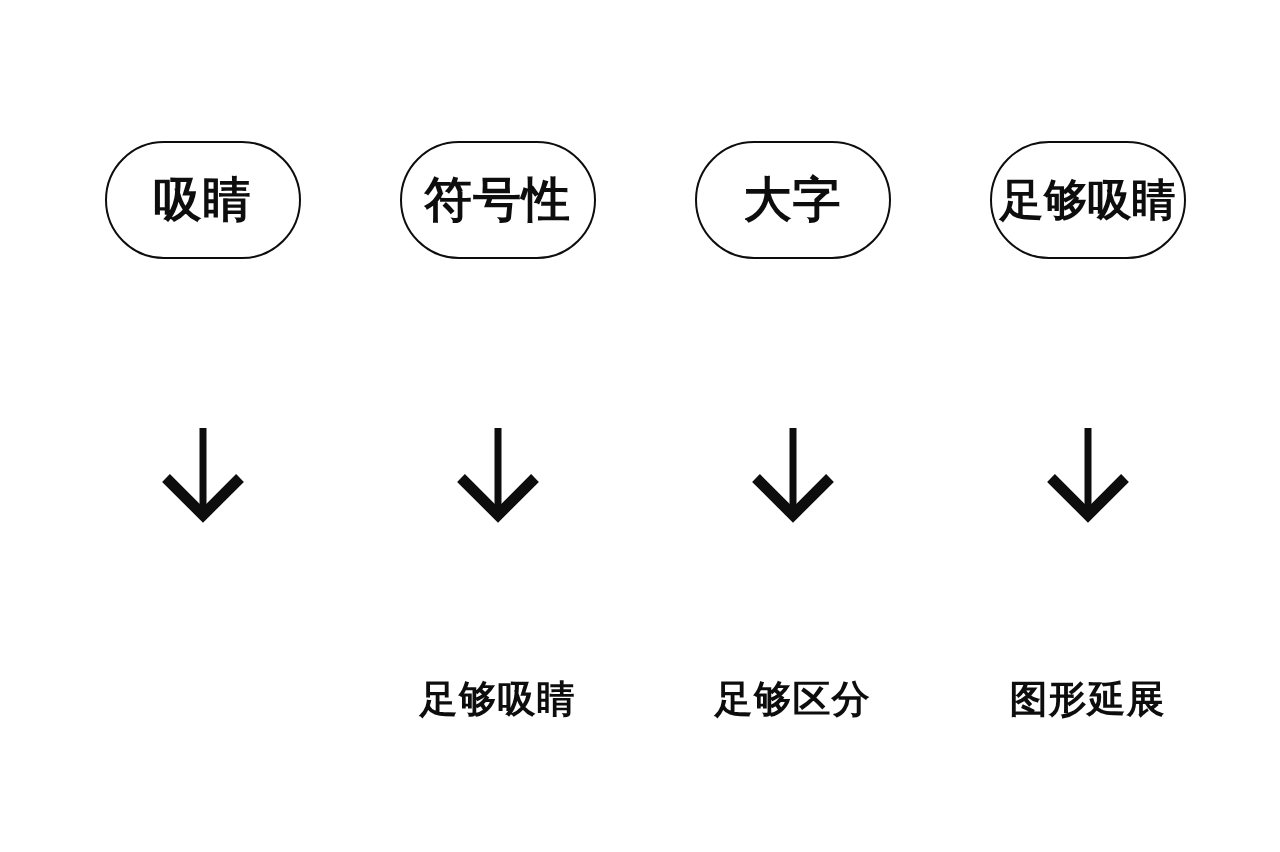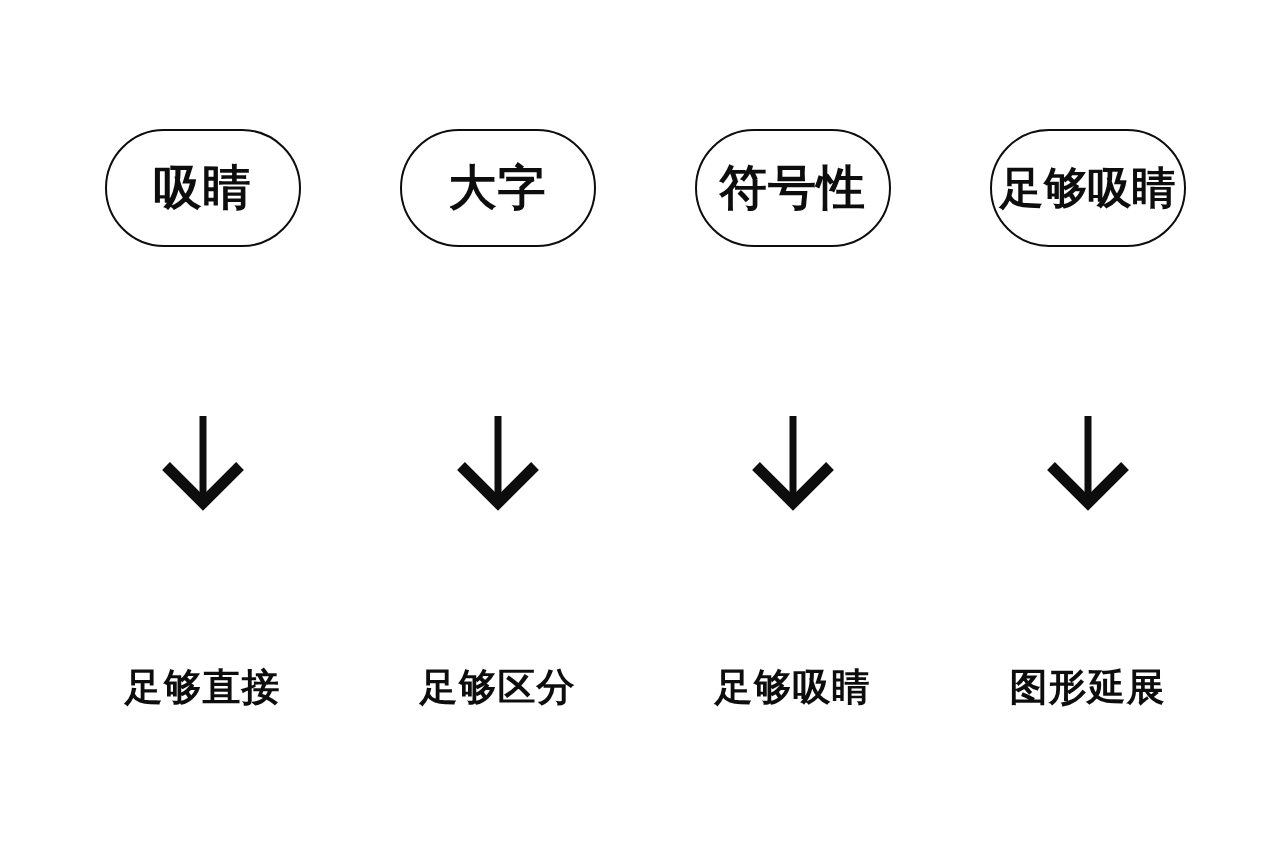--- a/index.html
+++ b/index.html
@@ -2,21 +2,21 @@
 <html><head>
 <meta charset="utf-8">
 <style>
   html, body { margin: 0; padding: 0; background: #ffffff; }
   .canvas {
     position: relative;
     width: 1280px;
     height: 852px;
     background: #ffffff;
     box-sizing: border-box;
-    padding: 0 45px 0 55px;
+    padding: 12px 45px 0 55px;
     display: flex;
     font-family: "Liberation Sans", sans-serif;
     color: #0d0d0d;
     overflow: hidden;
   }
   .column {
     flex: 1 1 0;
     display: flex;
     flex-direction: column;
     align-items: center;
@@ -66,47 +66,46 @@
   <div class="column">
     <div class="pill">
       <span class="pill-label">吸睛</span>
     </div>
     <div class="arrow-wrap">
       <svg width="90" height="100" viewBox="0 0 90 100" aria-hidden="true">
         <line x1="45" y1="3" x2="45" y2="86" stroke="#0d0d0d" stroke-width="7"></line>
         <polyline points="8,53 45,90 82,53" fill="none" stroke="#0d0d0d" stroke-width="11" stroke-linejoin="miter"></polyline>
       </svg>
     </div>
-    <div class="result-label">足够直接</div>
+  </div>
+
+  <div class="column">
+    <div class="pill">
+      <span class="pill-label">符号性</span>
+    </div>
+    <div class="arrow-wrap">
+      <svg width="90" height="100" viewBox="0 0 90 100" aria-hidden="true">
+        <line x1="45" y1="3" x2="45" y2="86" stroke="#0d0d0d" stroke-width="7"></line>
+        <polyline points="8,53 45,90 82,53" fill="none" stroke="#0d0d0d" stroke-width="11" stroke-linejoin="miter"></polyline>
+      </svg>
+    </div>
+    <div class="result-label">足够吸睛</div>
   </div>
 
   <div class="column">
     <div class="pill">
       <span class="pill-label">大字</span>
     </div>
     <div class="arrow-wrap">
       <svg width="90" height="100" viewBox="0 0 90 100" aria-hidden="true">
         <line x1="45" y1="3" x2="45" y2="86" stroke="#0d0d0d" stroke-width="7"></line>
         <polyline points="8,53 45,90 82,53" fill="none" stroke="#0d0d0d" stroke-width="11" stroke-linejoin="miter"></polyline>
       </svg>
     </div>
     <div class="result-label">足够区分</div>
-  </div>
-
-  <div class="column">
-    <div class="pill">
-      <span class="pill-label">符号性</span>
-    </div>
-    <div class="arrow-wrap">
-      <svg width="90" height="100" viewBox="0 0 90 100" aria-hidden="true">
-        <line x1="45" y1="3" x2="45" y2="86" stroke="#0d0d0d" stroke-width="7"></line>
-        <polyline points="8,53 45,90 82,53" fill="none" stroke="#0d0d0d" stroke-width="11" stroke-linejoin="miter"></polyline>
-      </svg>
-    </div>
-    <div class="result-label">足够吸睛</div>
   </div>
 
   <div class="column">
     <div class="pill">
       <span class="pill-label">足够吸睛</span>
     </div>
     <div class="arrow-wrap">
       <svg width="90" height="100" viewBox="0 0 90 100" aria-hidden="true">
         <line x1="45" y1="3" x2="45" y2="86" stroke="#0d0d0d" stroke-width="7"></line>
         <polyline points="8,53 45,90 82,53" fill="none" stroke="#0d0d0d" stroke-width="11" stroke-linejoin="miter"></polyline>

